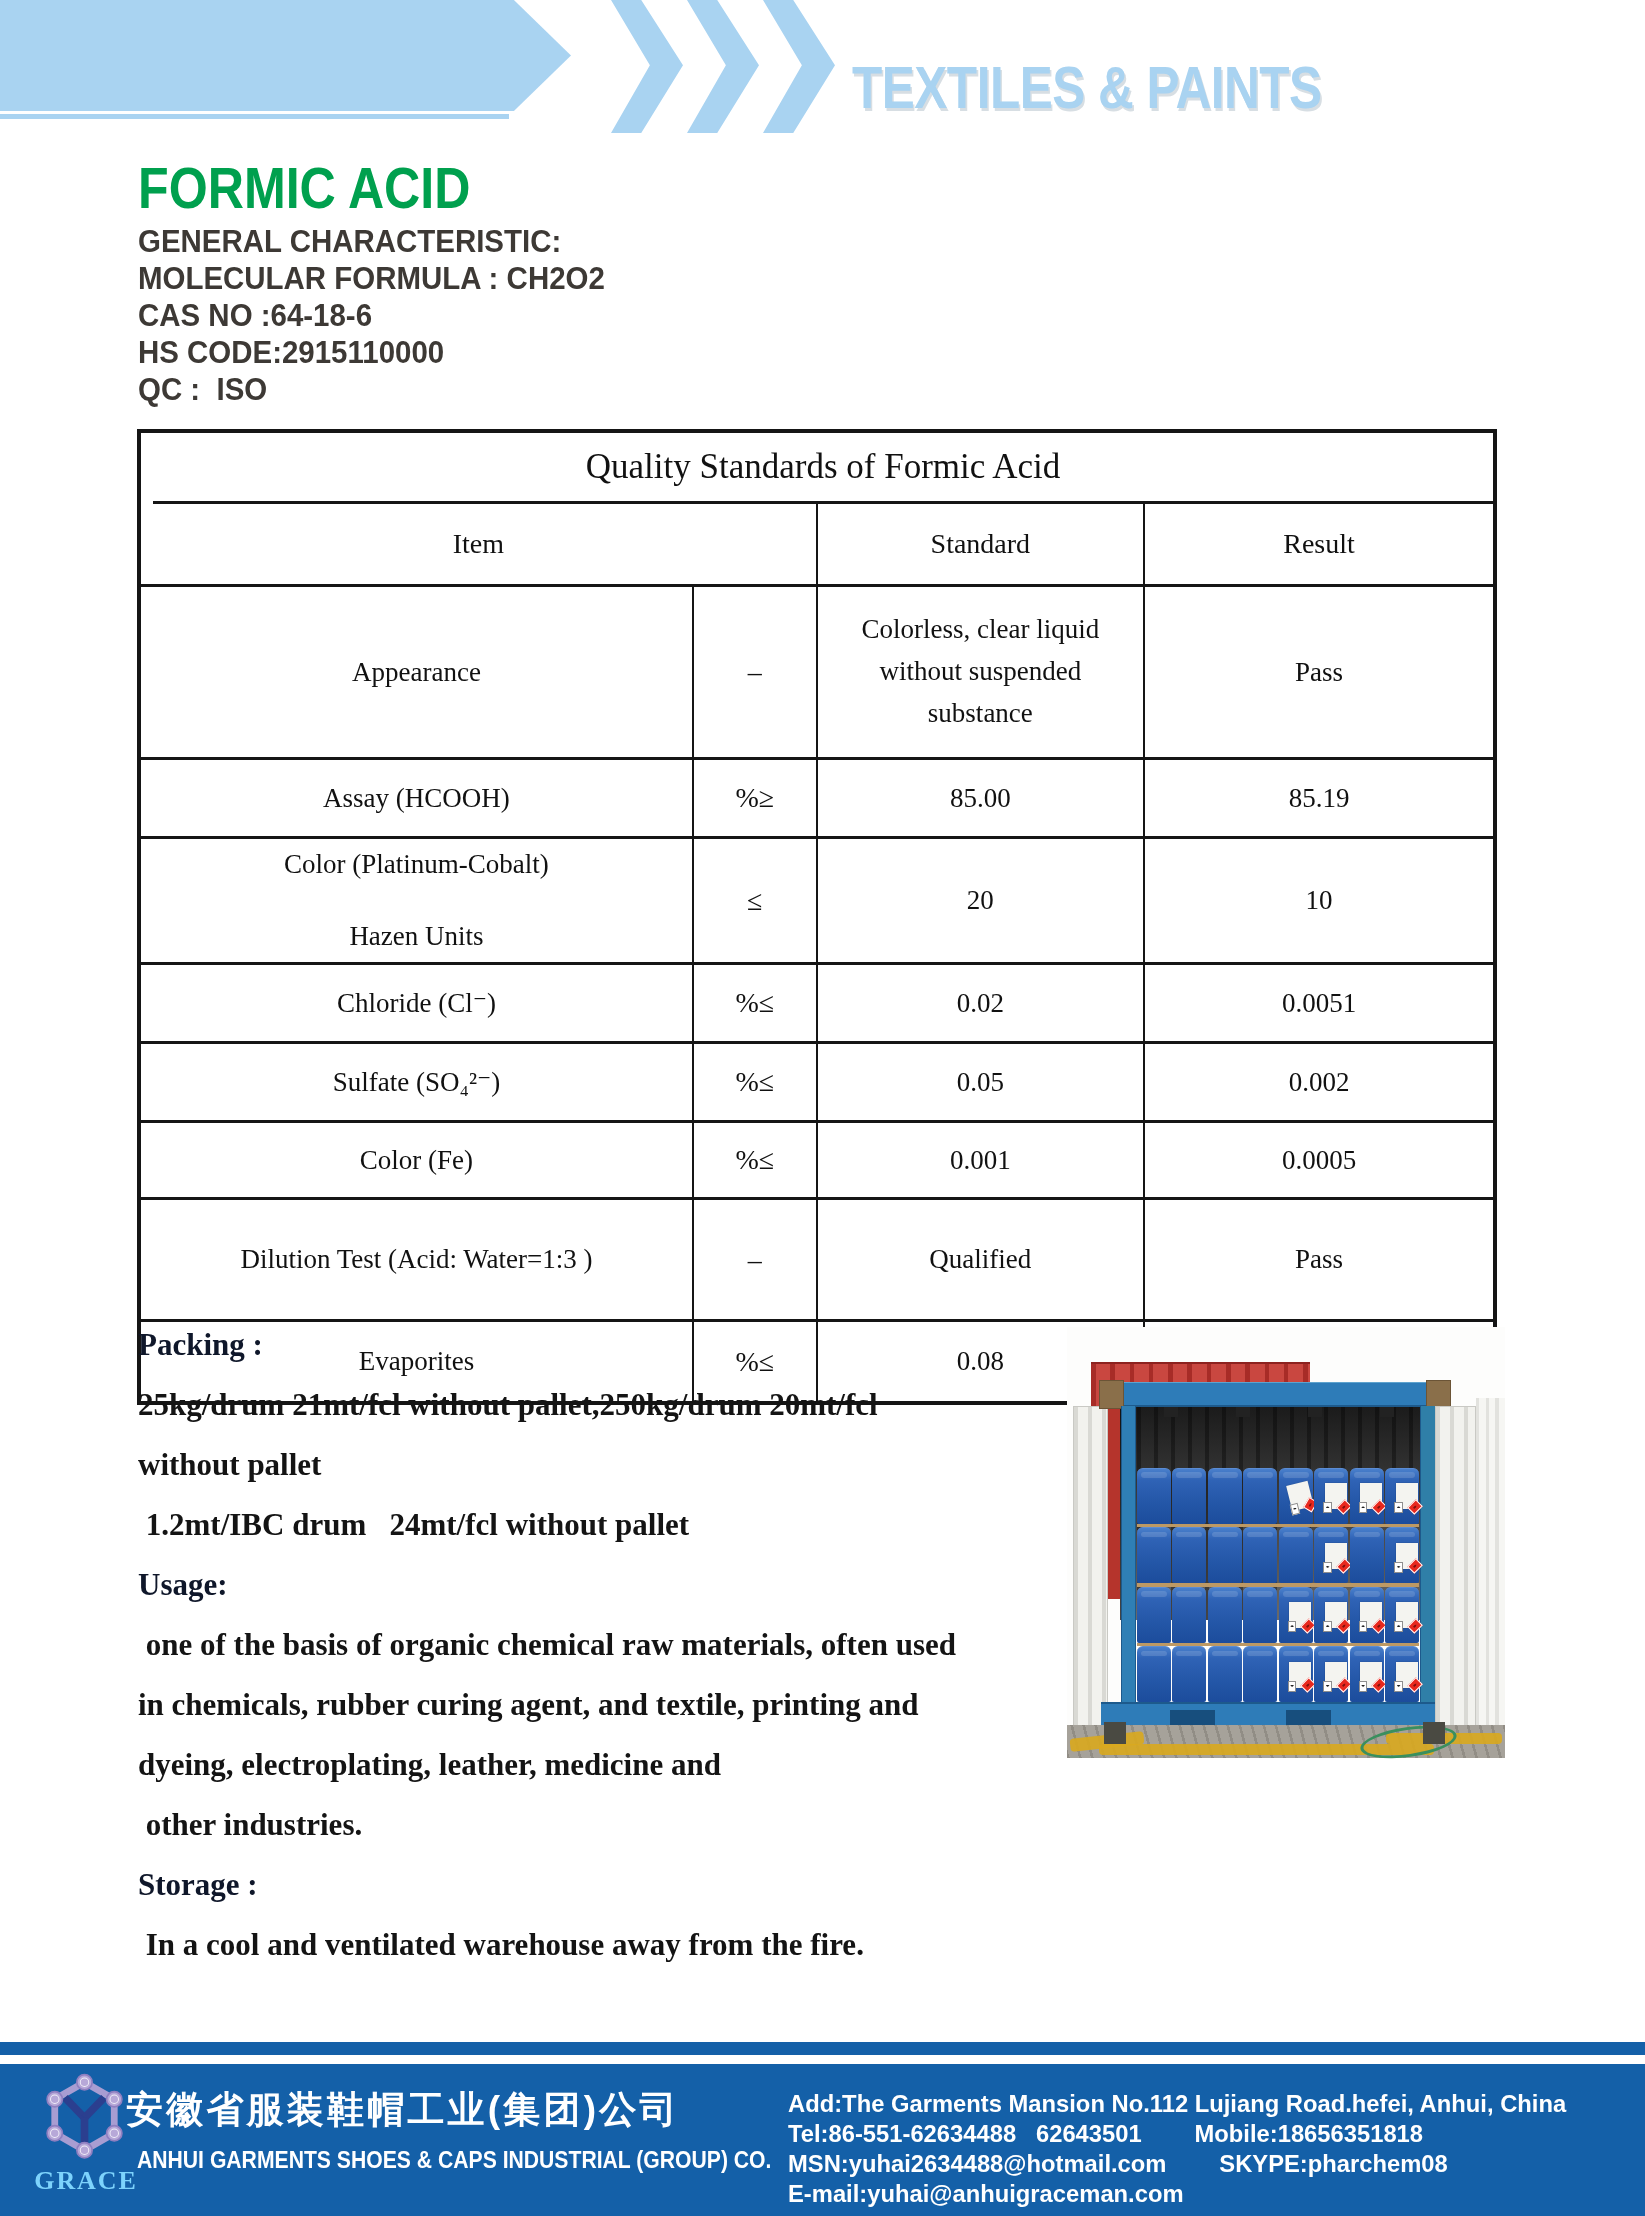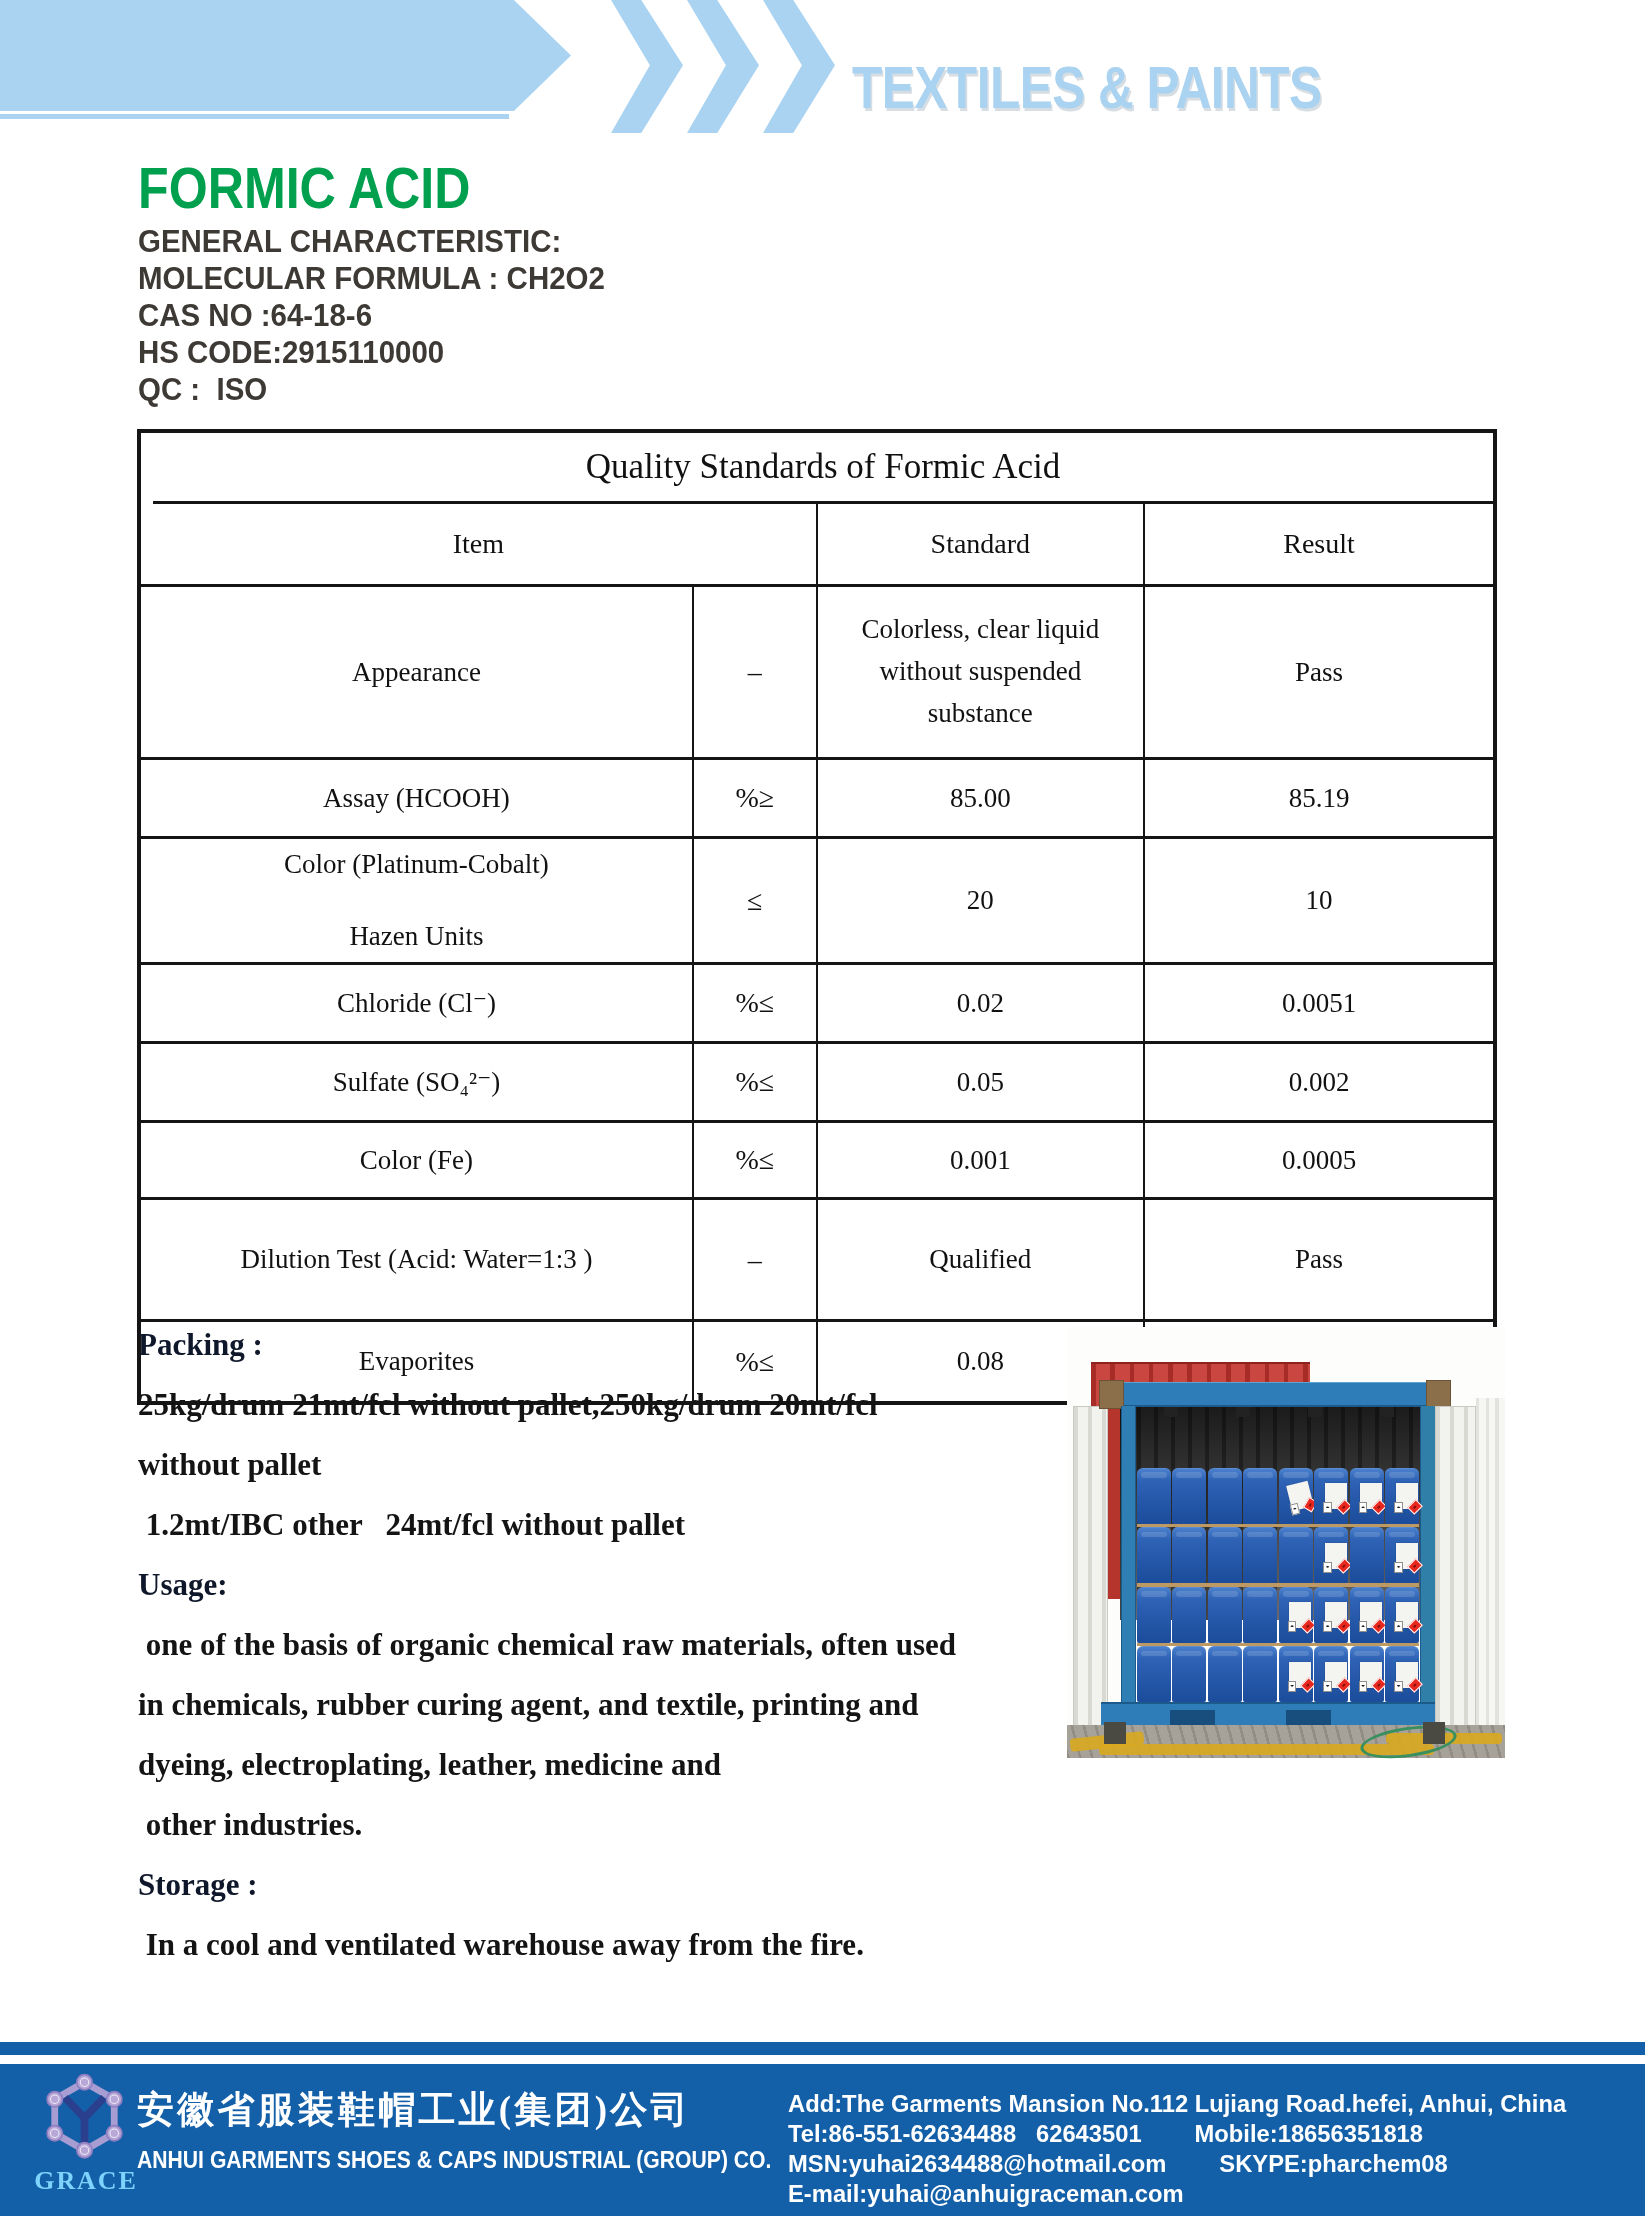--- a/index.html
+++ b/index.html
@@ -99,22 +99,22 @@
   .hose{left:293px;top:400px;width:97px;height:30px;border:3.2px solid #3A8F5E;border-radius:50%;
         background:transparent;transform:rotate(-8deg);}
 
   
   .f-strip{position:absolute;left:0;top:2042px;width:1645px;height:13px;background:#1460A8;}
   .f-main{position:absolute;left:0;top:2064px;width:1645px;height:152px;background:#1460A8;color:#fff;}
   .logo{position:absolute;left:42px;top:9px;width:85px;height:95px;}
   .logo-grace{position:absolute;left:31px;top:102px;width:110px;text-align:center;
         font-family:"Liberation Serif","DejaVu Serif",serif;font-weight:bold;font-size:26px;
         letter-spacing:1.9px;color:#7dd3fc;}
-  .company-cn{position:absolute;left:137px;top:20.6px;font-size:37px;font-weight:bold;
-        letter-spacing:3.2px;white-space:nowrap;font-family:Liberation Serif, serif;}
+  .company-cn{position:absolute;left:126px;top:20.6px;font-size:37px;font-weight:bold;
+        letter-spacing:3.2px;white-space:nowrap;font-family:Liberation Sans, sans-serif;}
   .company-en{position:absolute;left:137px;top:83px;font-size:23px;font-weight:bold;
         transform:scaleX(.92);transform-origin:left top;white-space:nowrap;}
   .contacts{position:absolute;left:788px;top:24.5px;font-size:24.5px;font-weight:bold;line-height:30px;}
   .contacts div{white-space:pre;transform:scaleX(.97);transform-origin:left top;}
 </style>
 </head>
 <body>
 
 <div class="page">
 
@@ -182,21 +182,21 @@
     <div class="tc nb">Evaporites</div>
     <div class="tc sym nb">%≤</div>
     <div class="tc nb">0.08</div>
     <div class="tc nr nb">0.026</div>
   </div>
 
   <div class="sections">
     <div class="sec-heading">Packing :</div>
     <div>25kg/drum 21mt/fcl without pallet,250kg/drum 20mt/fcl</div>
     <div>without pallet</div>
-    <div> 1.2mt/IBC other   24mt/fcl without pallet</div>
+    <div> 1.2mt/IBC drum   24mt/fcl without pallet</div>
     <div class="sec-heading">Usage:</div>
     <div> one of the basis of organic chemical raw materials, often used</div>
     <div>in chemicals, rubber curing agent, and textile, printing and</div>
     <div>dyeing, electroplating, leather, medicine and</div>
     <div> other industries.</div>
     <div class="sec-heading">Storage :</div>
     <div> In a cool and ventilated warehouse away from the fire.</div>
   </div>
 
   <div class="photo">

